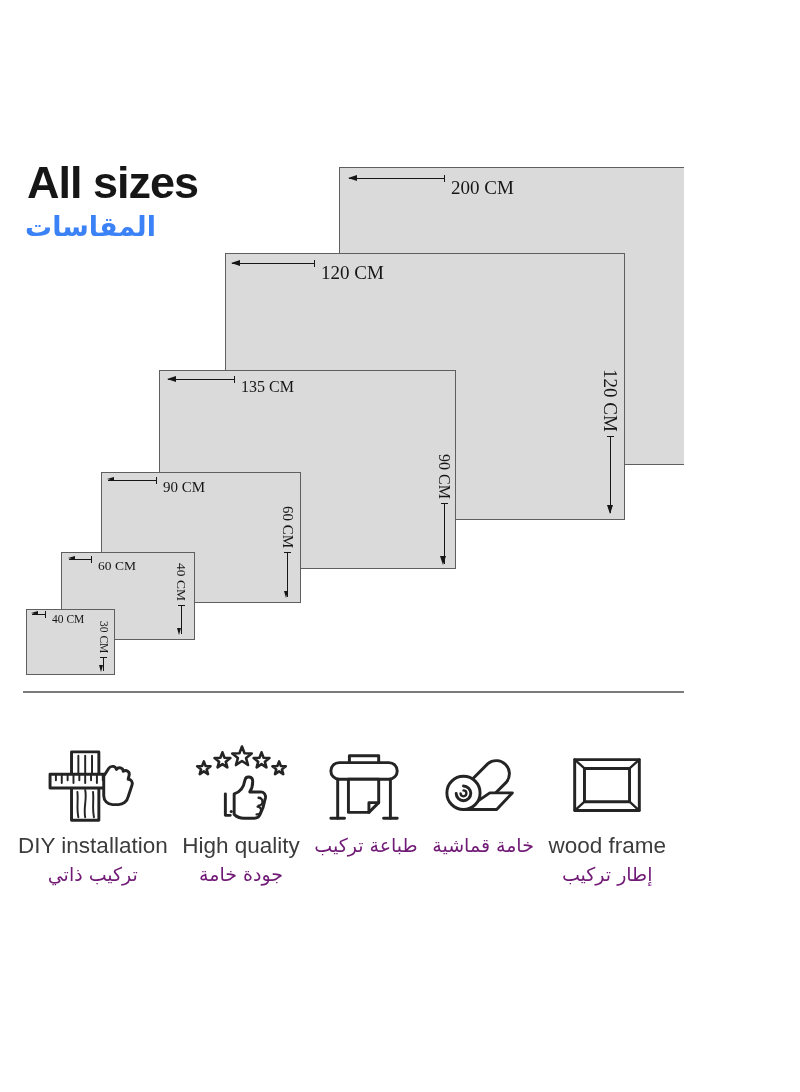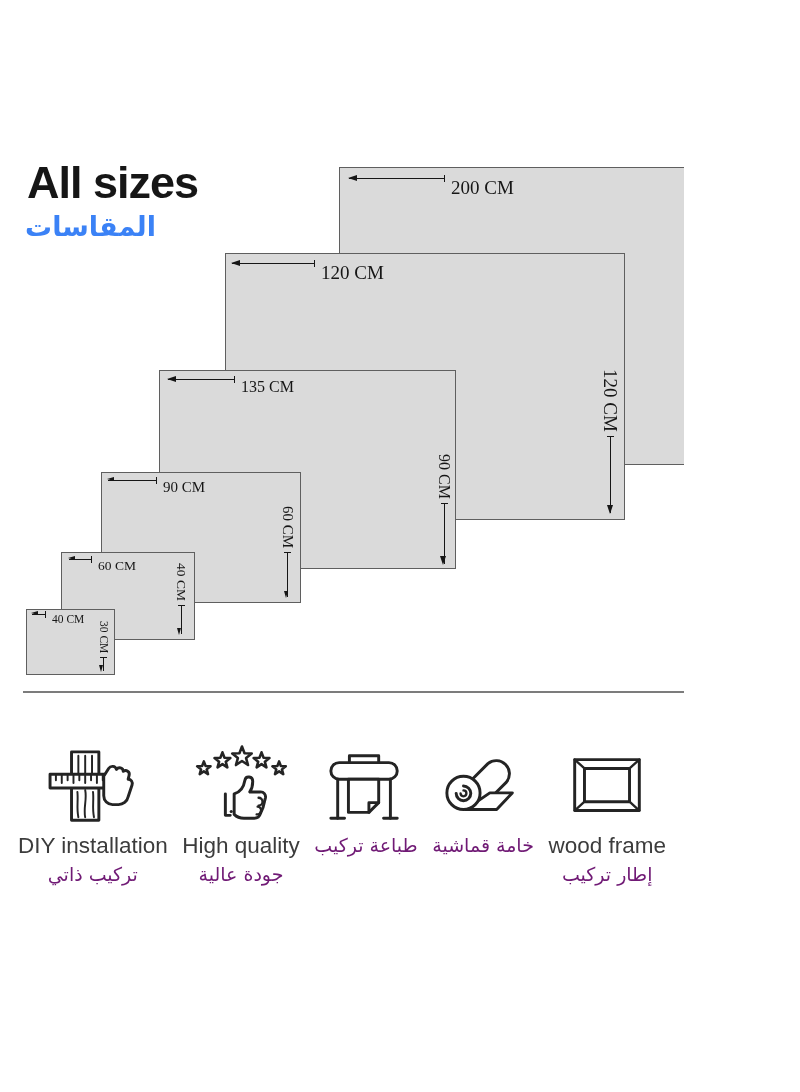--- a/index.html
+++ b/index.html
@@ -172,21 +172,21 @@
             <use href="#st" transform="translate(73,16) scale(0.85)" stroke-width="3.1" fill="#fff"></use>
             <use href="#st" transform="translate(91,24) scale(0.72)" stroke-width="3.6" fill="#fff"></use>
             <path d="M36 50 v22 h5"></path>
             <circle cx="42" cy="68" r="1.6" fill="#242424" stroke="none"></circle>
             <path d="M45 50 c7 -2 10 -8 11 -14 c1 -5 8 -4 8 1 c0 4 -1 8 -3 11 h11 a5 5 0 0 1 5 6 l-1 4 a40 40 0 0 1 -4 12 a7 7 0 0 1 -7 5 h-10 c-4 0 -8 -2 -10 -4 z" fill="#fff"></path>
             <path d="M70 54 a4 4 0 0 1 0 8 M69 63 a4 4 0 0 1 -1 8" stroke-width="2.4"></path>
           </g>
         </svg>
       </div>
       <div class="f-en">High quality</div>
-      <div class="f-ar">جودة عالية</div>
+      <div class="f-ar">جودة خامة</div>
     </div>
 
     <div class="feature">
       <div class="f-icon">
         <svg width="88" height="82" viewBox="0 0 90 84">
           <g class="ic">
             <path d="M28 16 v-7 h30 v7"></path>
             <rect x="9" y="16" width="68" height="17" rx="8.5" fill="#fff"></rect>
             <path d="M16 33 v40 M70 33 v40"></path>
             <path d="M9 73 h14 M63 73 h14"></path>

